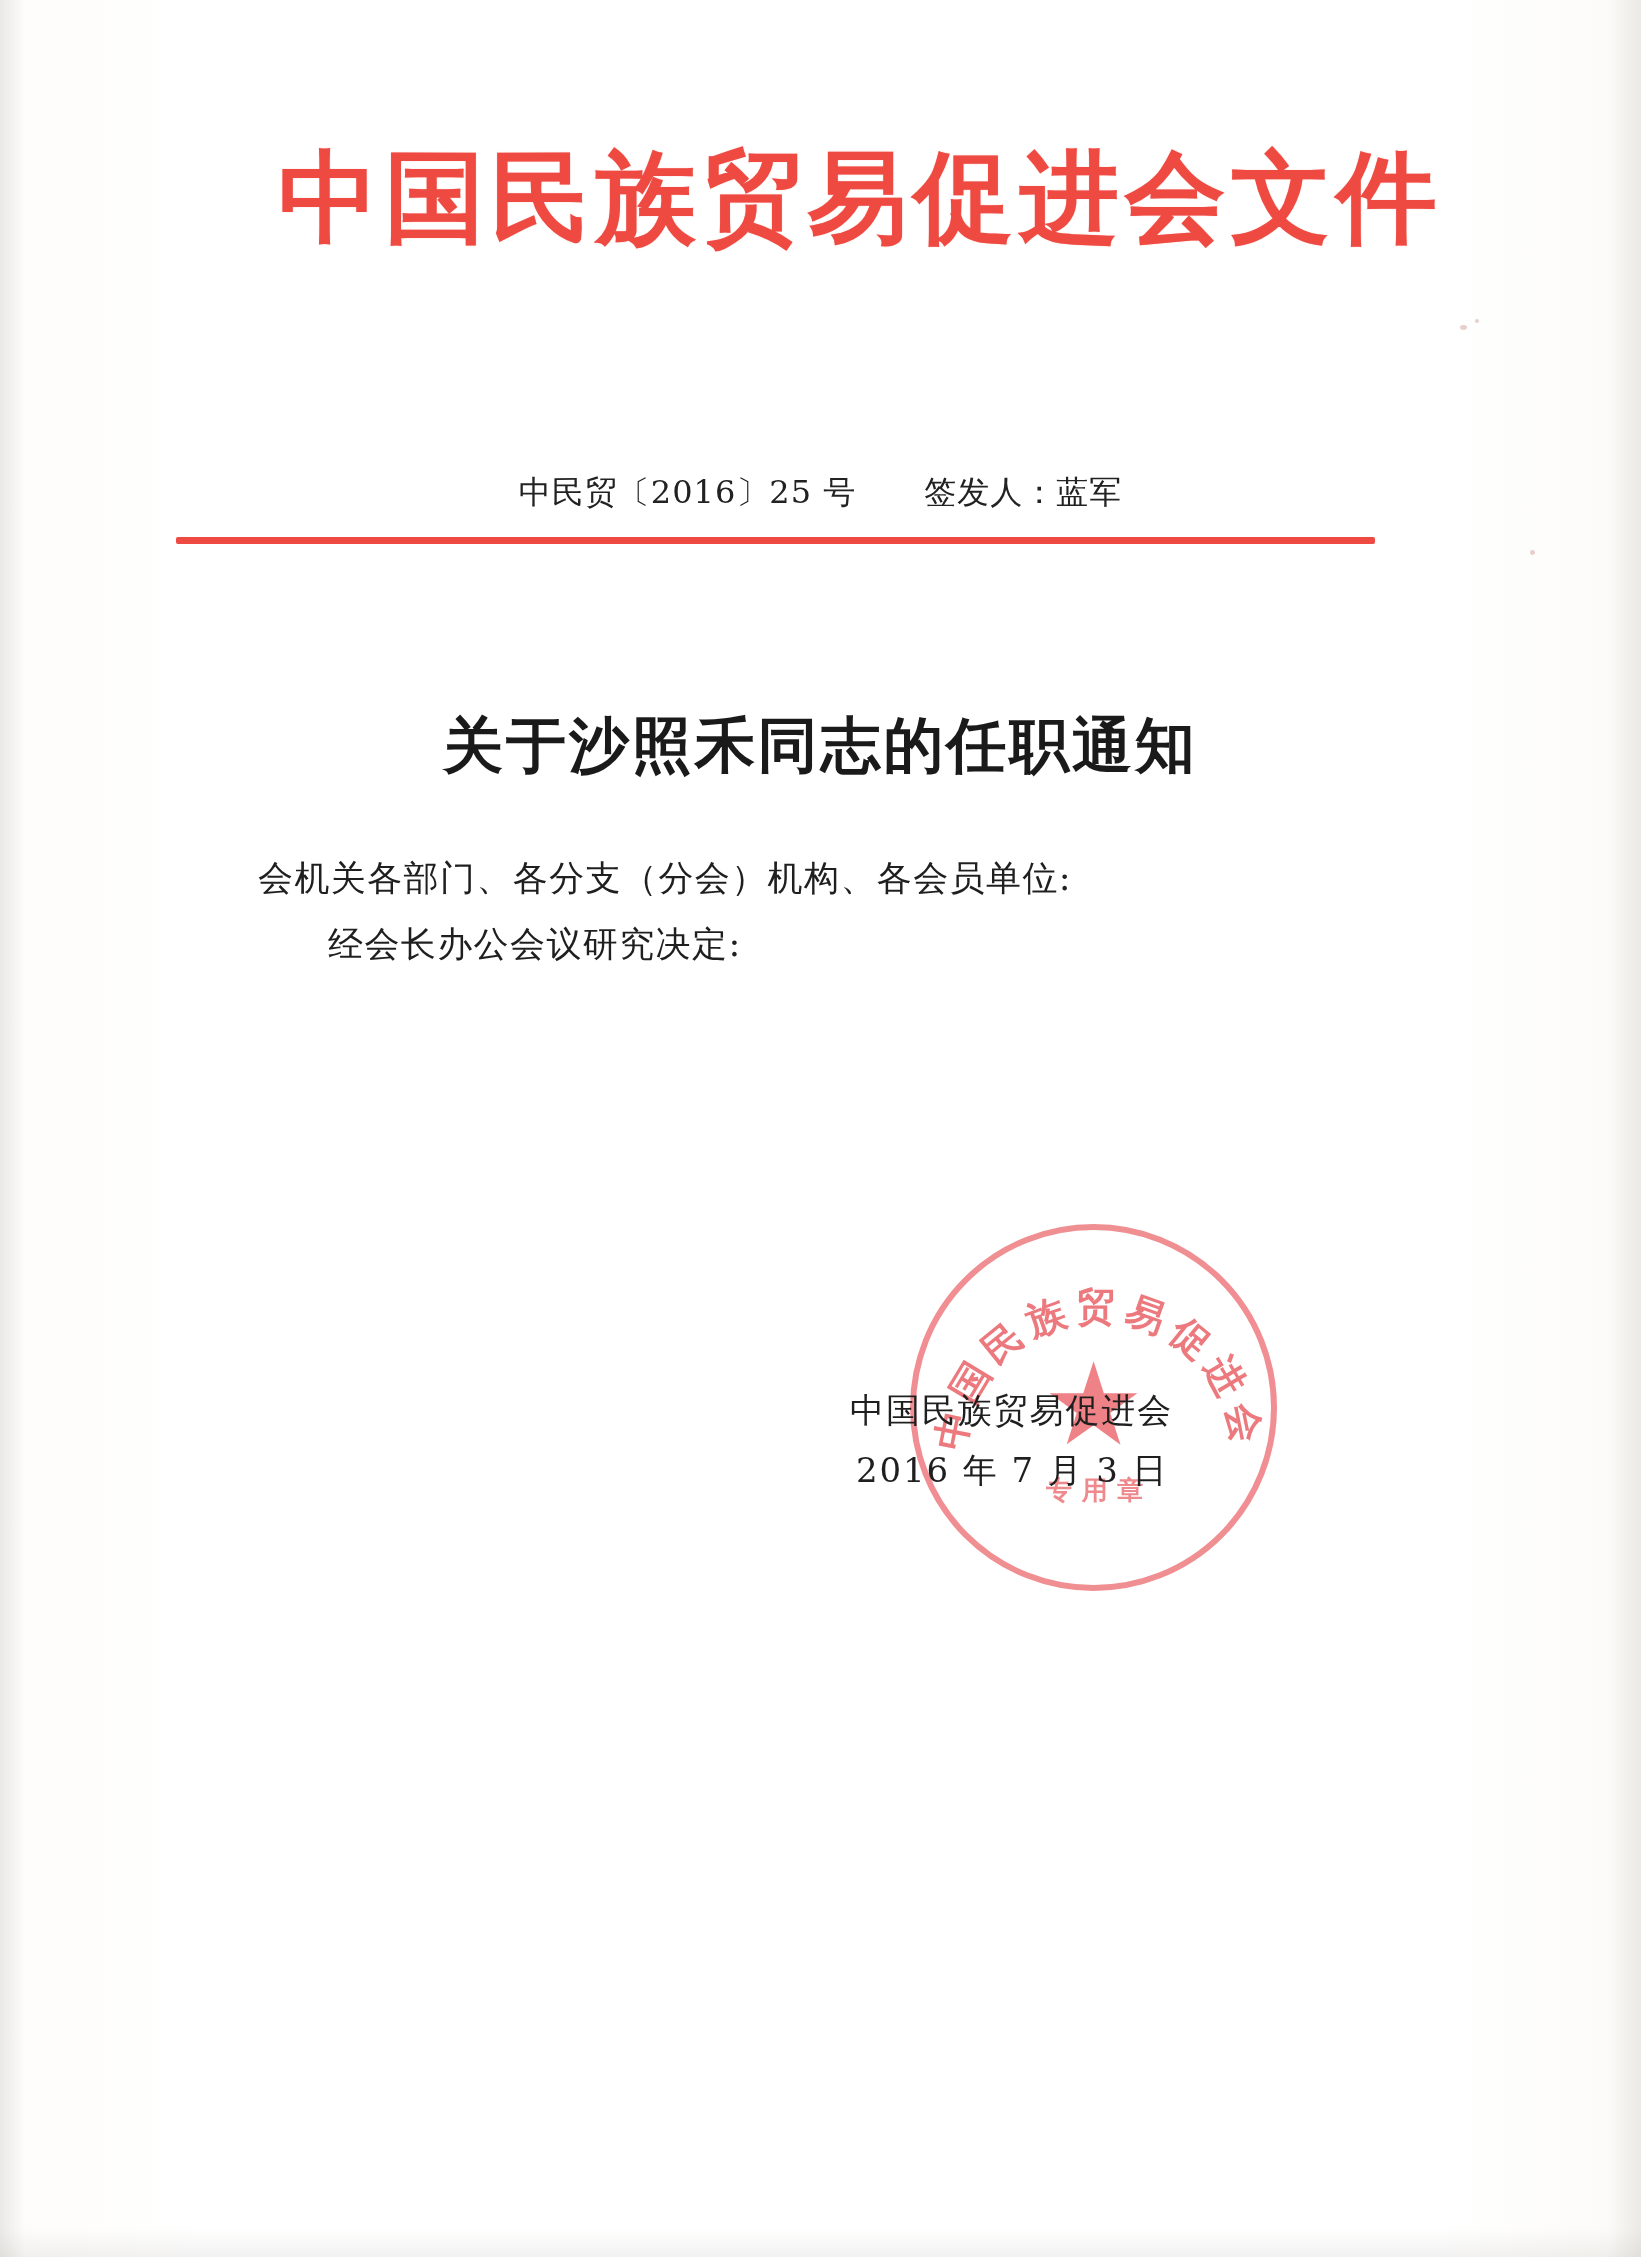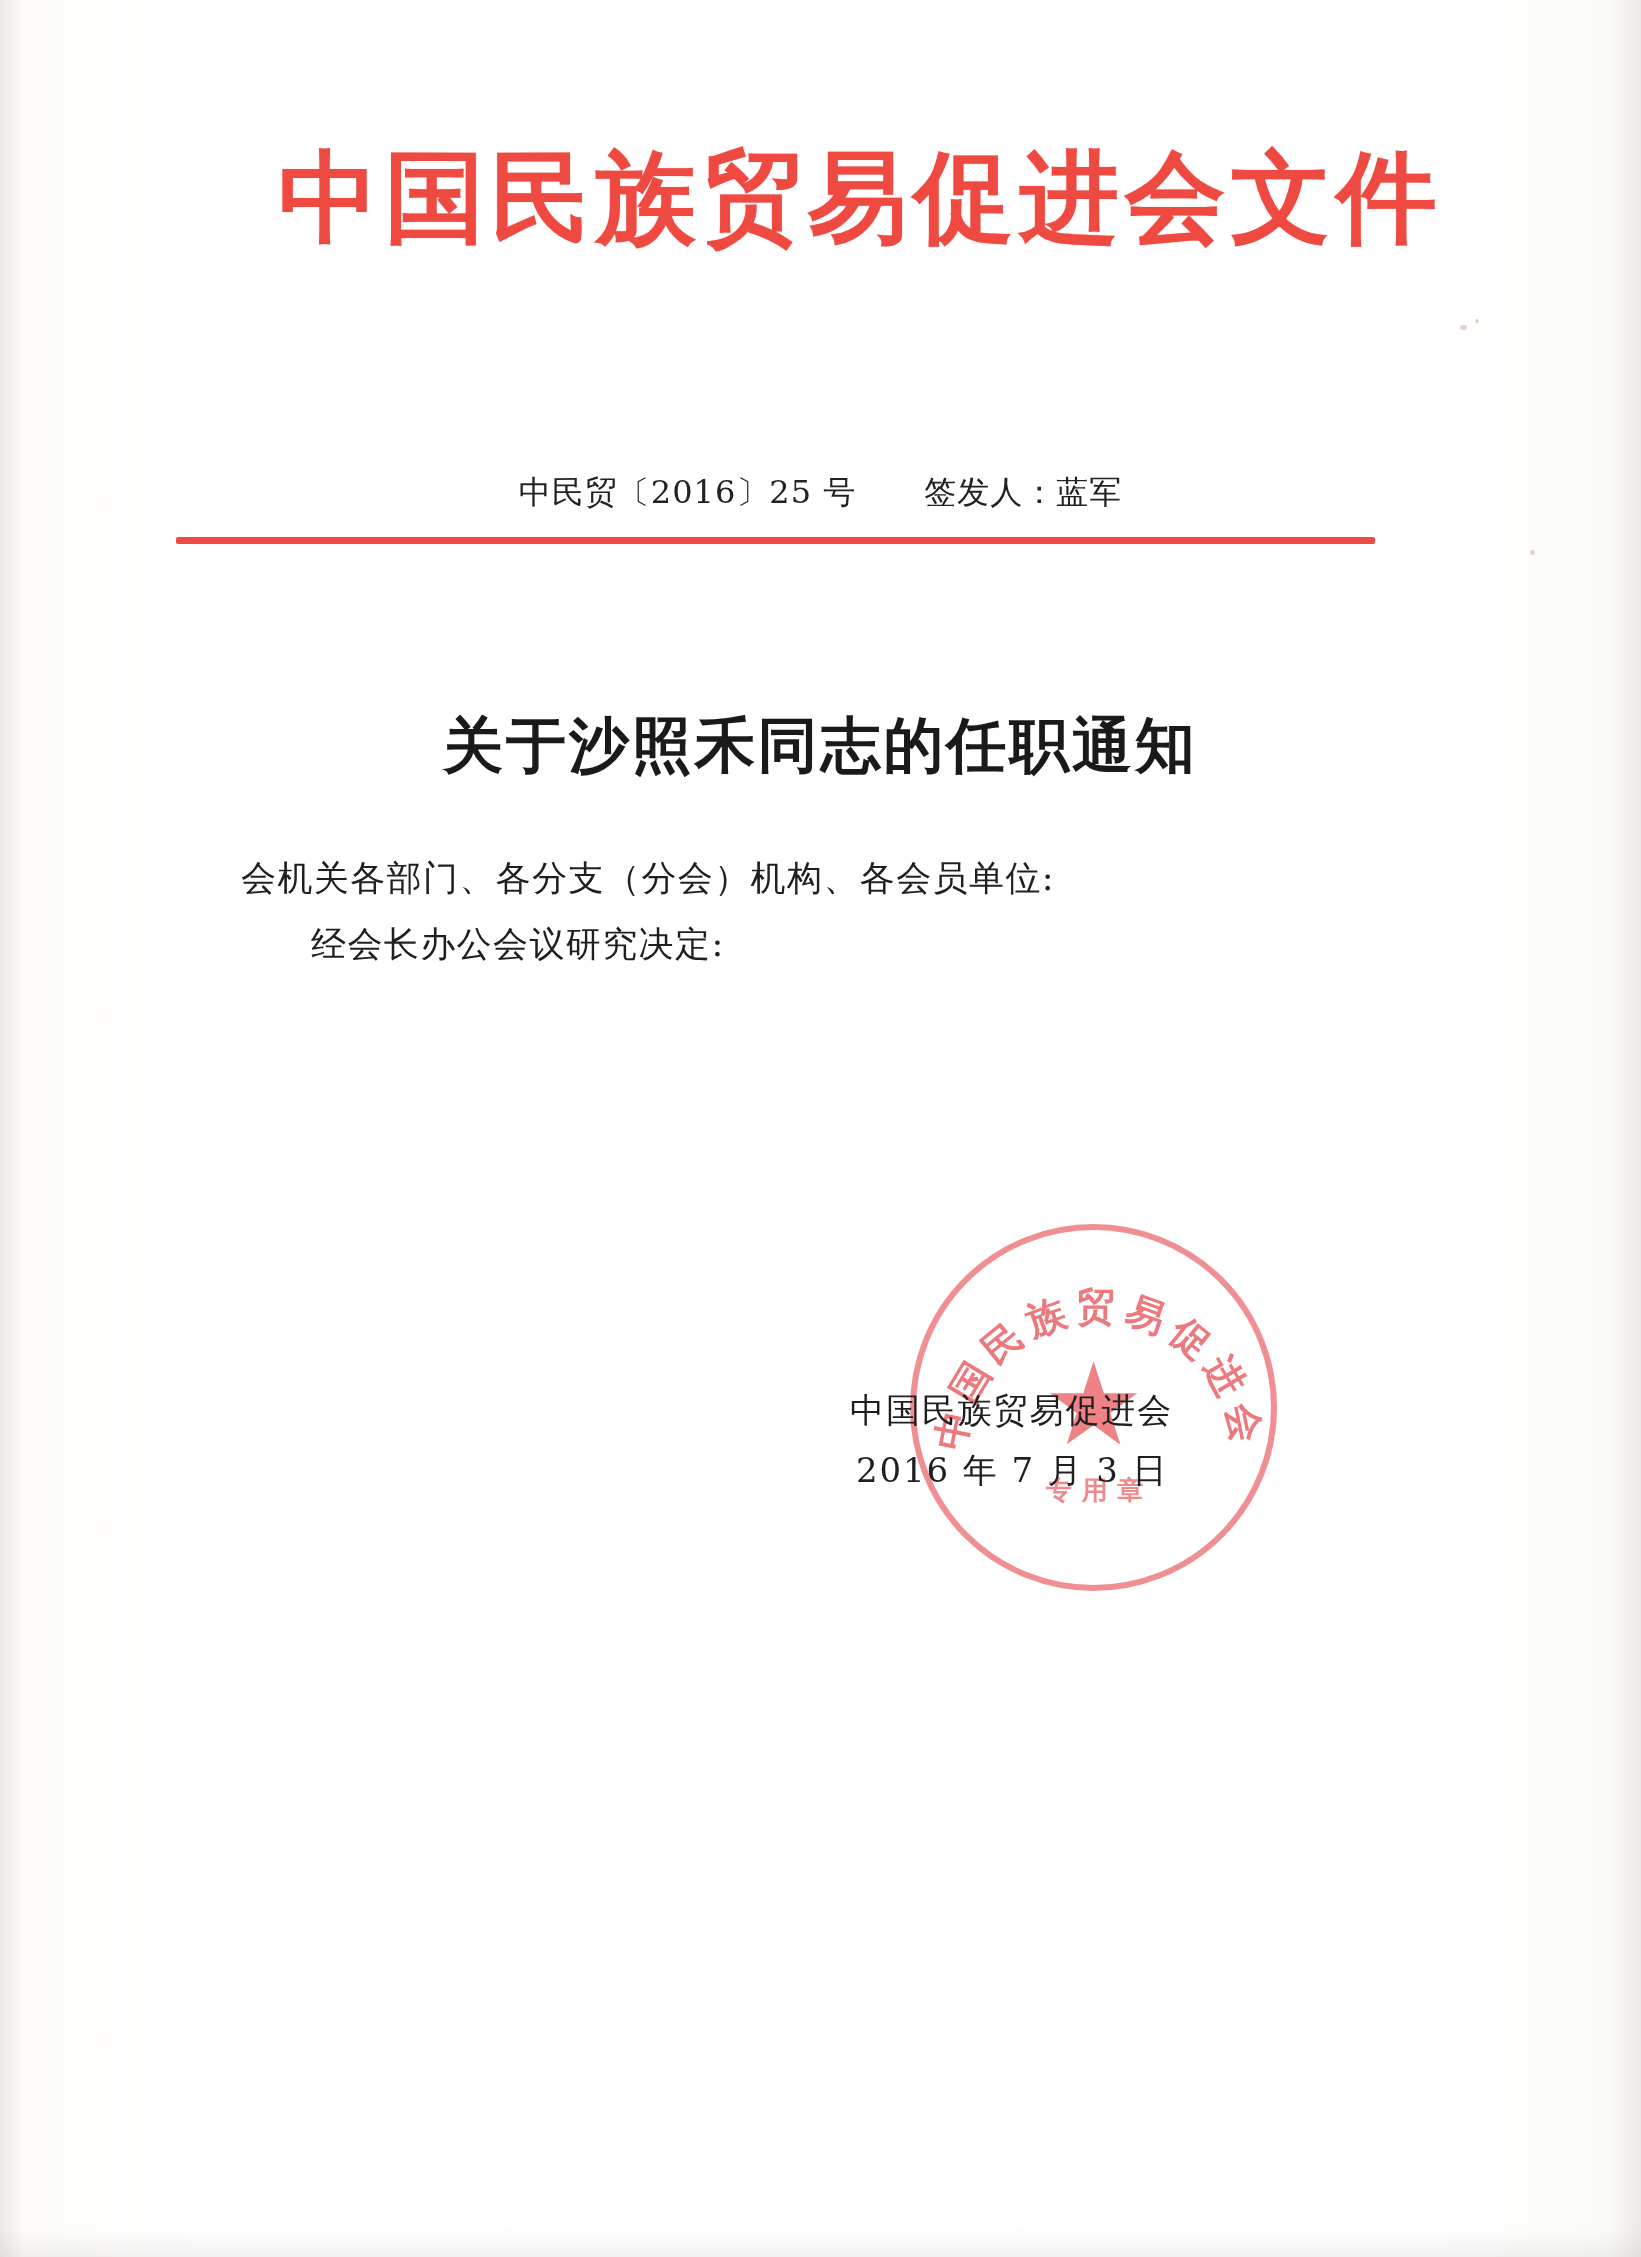--- a/index.html
+++ b/index.html
@@ -104,21 +104,21 @@
     font-weight: 700;
     font-size: 60px;
     letter-spacing: 2.9px;
     white-space: nowrap;
   }
 
   
   #doc-body {
     position: absolute;
     top: 850px;
-    left: 241px;
+    left: 258px;
     width: 1139px;
     color: #1f1f1f;
     font-size: 35px;
     line-height: 1.62;
     letter-spacing: 1.4px;
   }
   #doc-body p {
     margin: 0 0 9.7px 0;
   }
   .p-indent {

